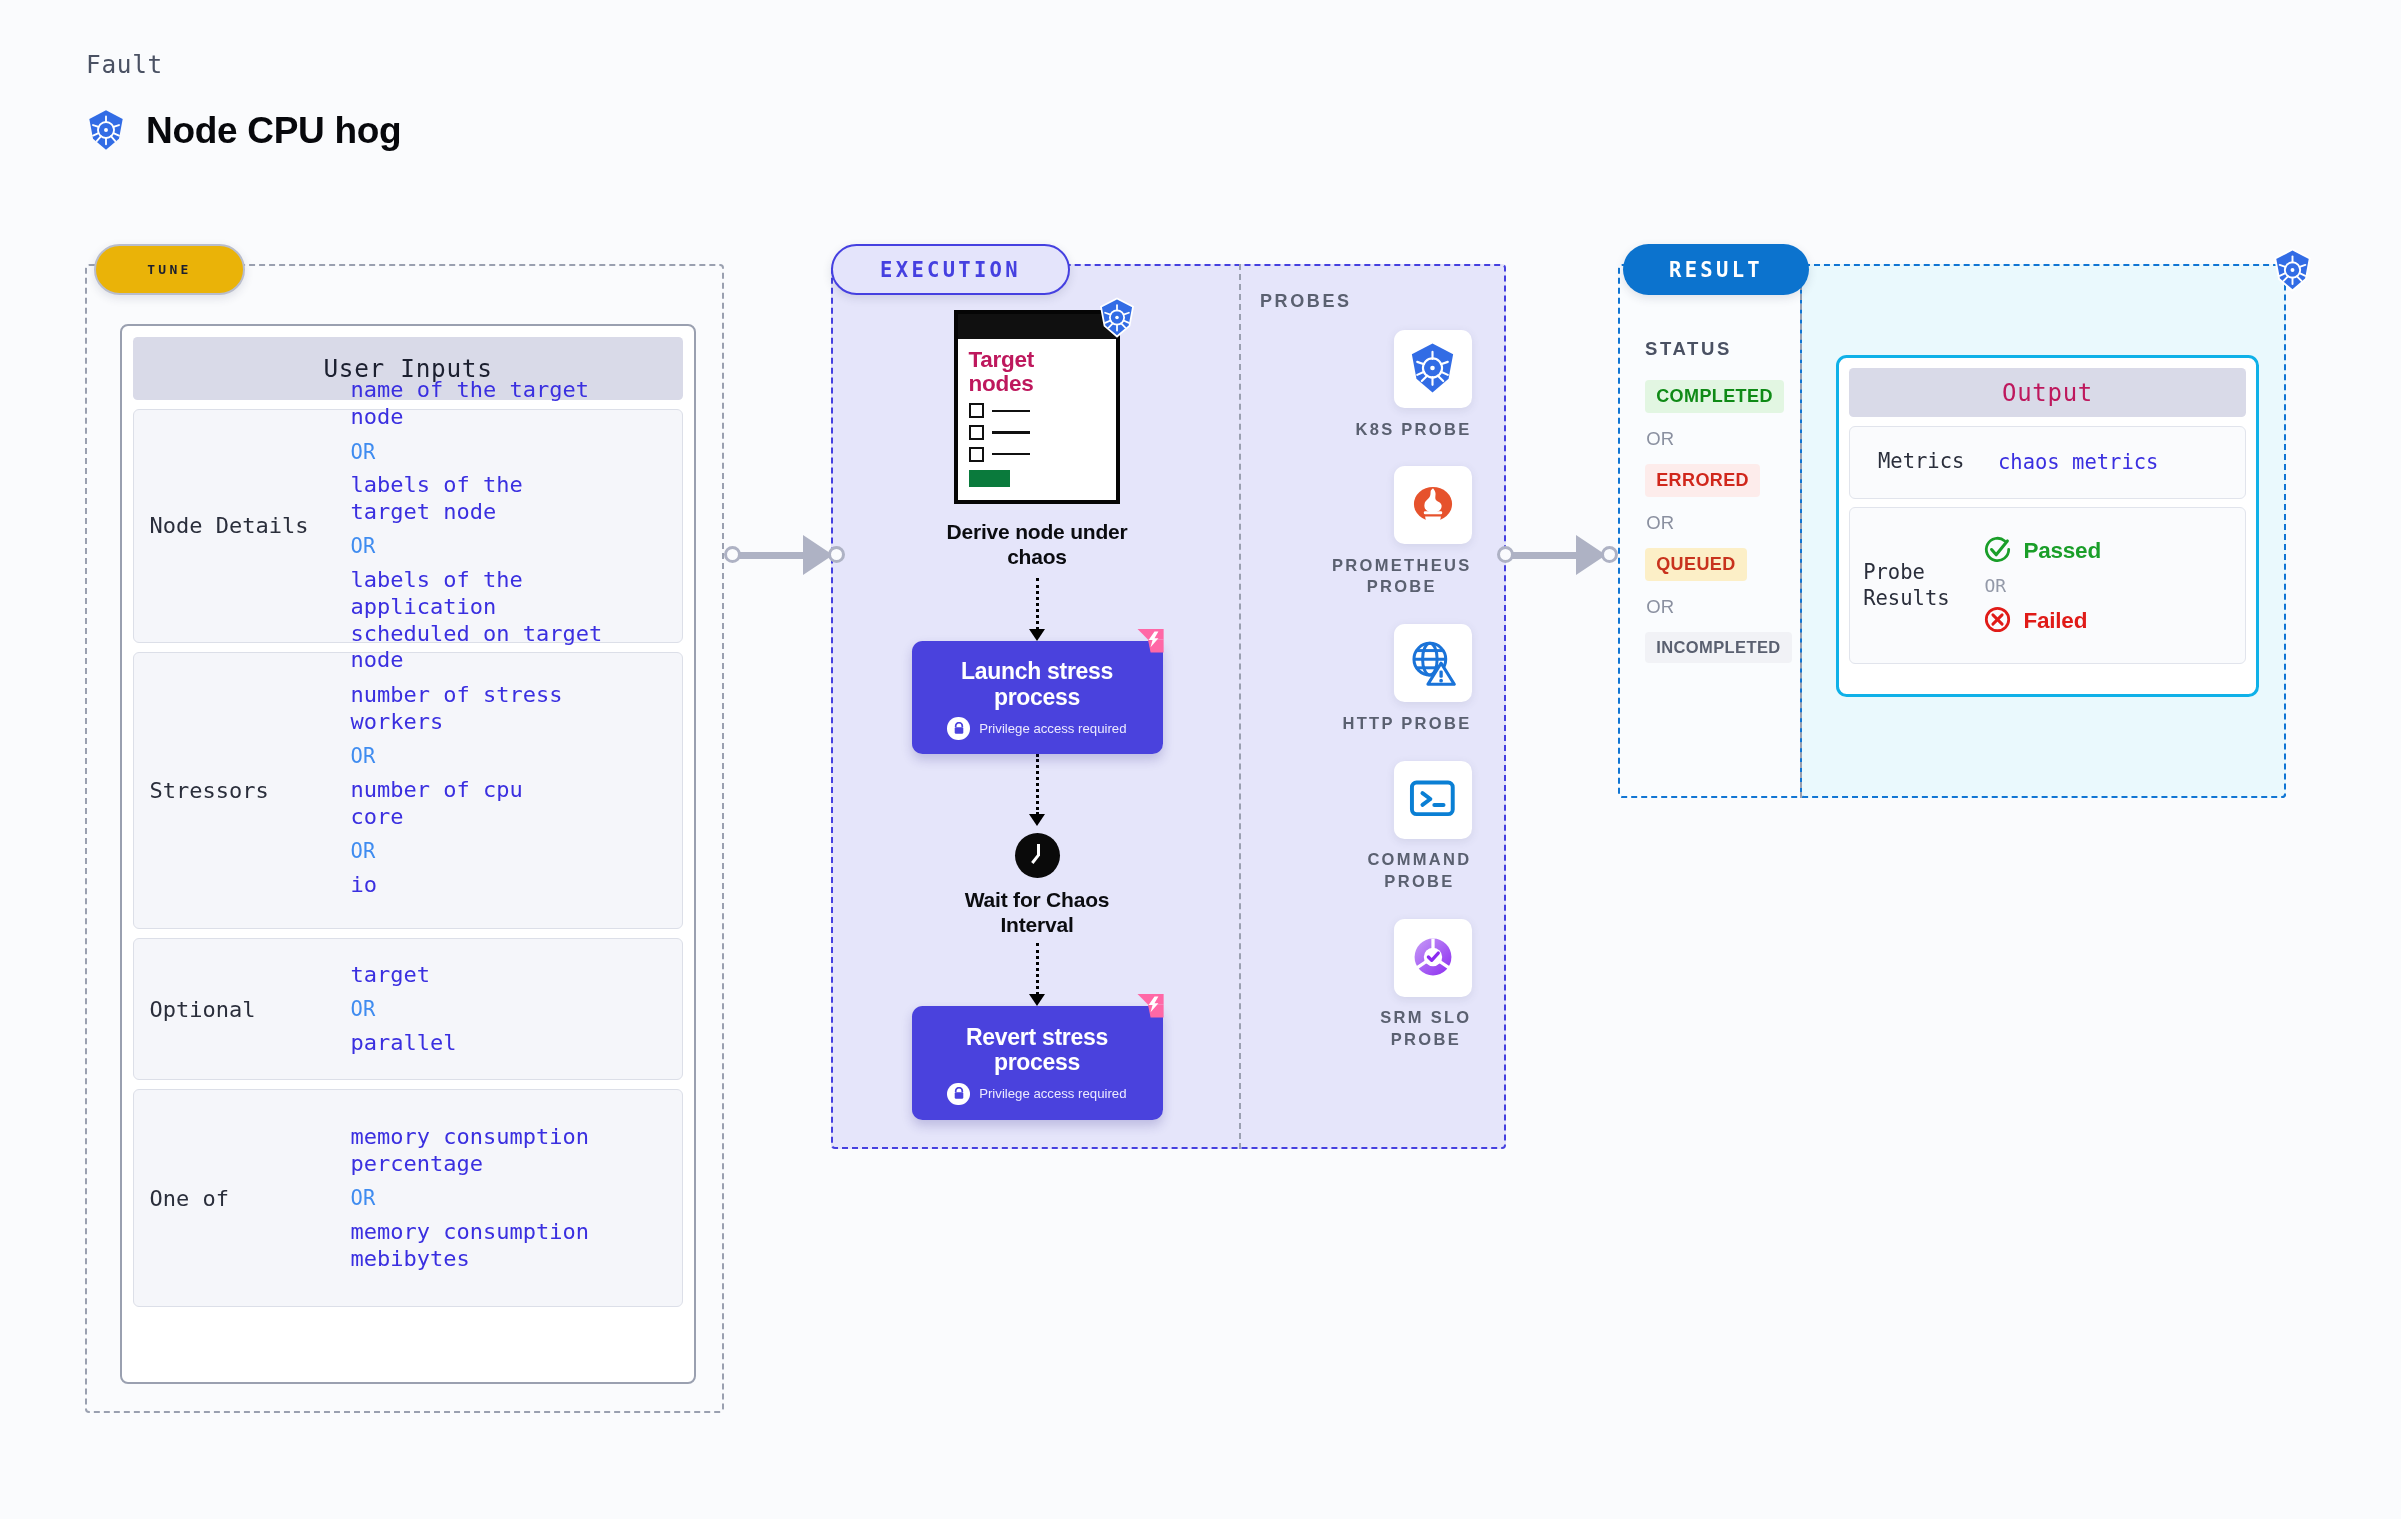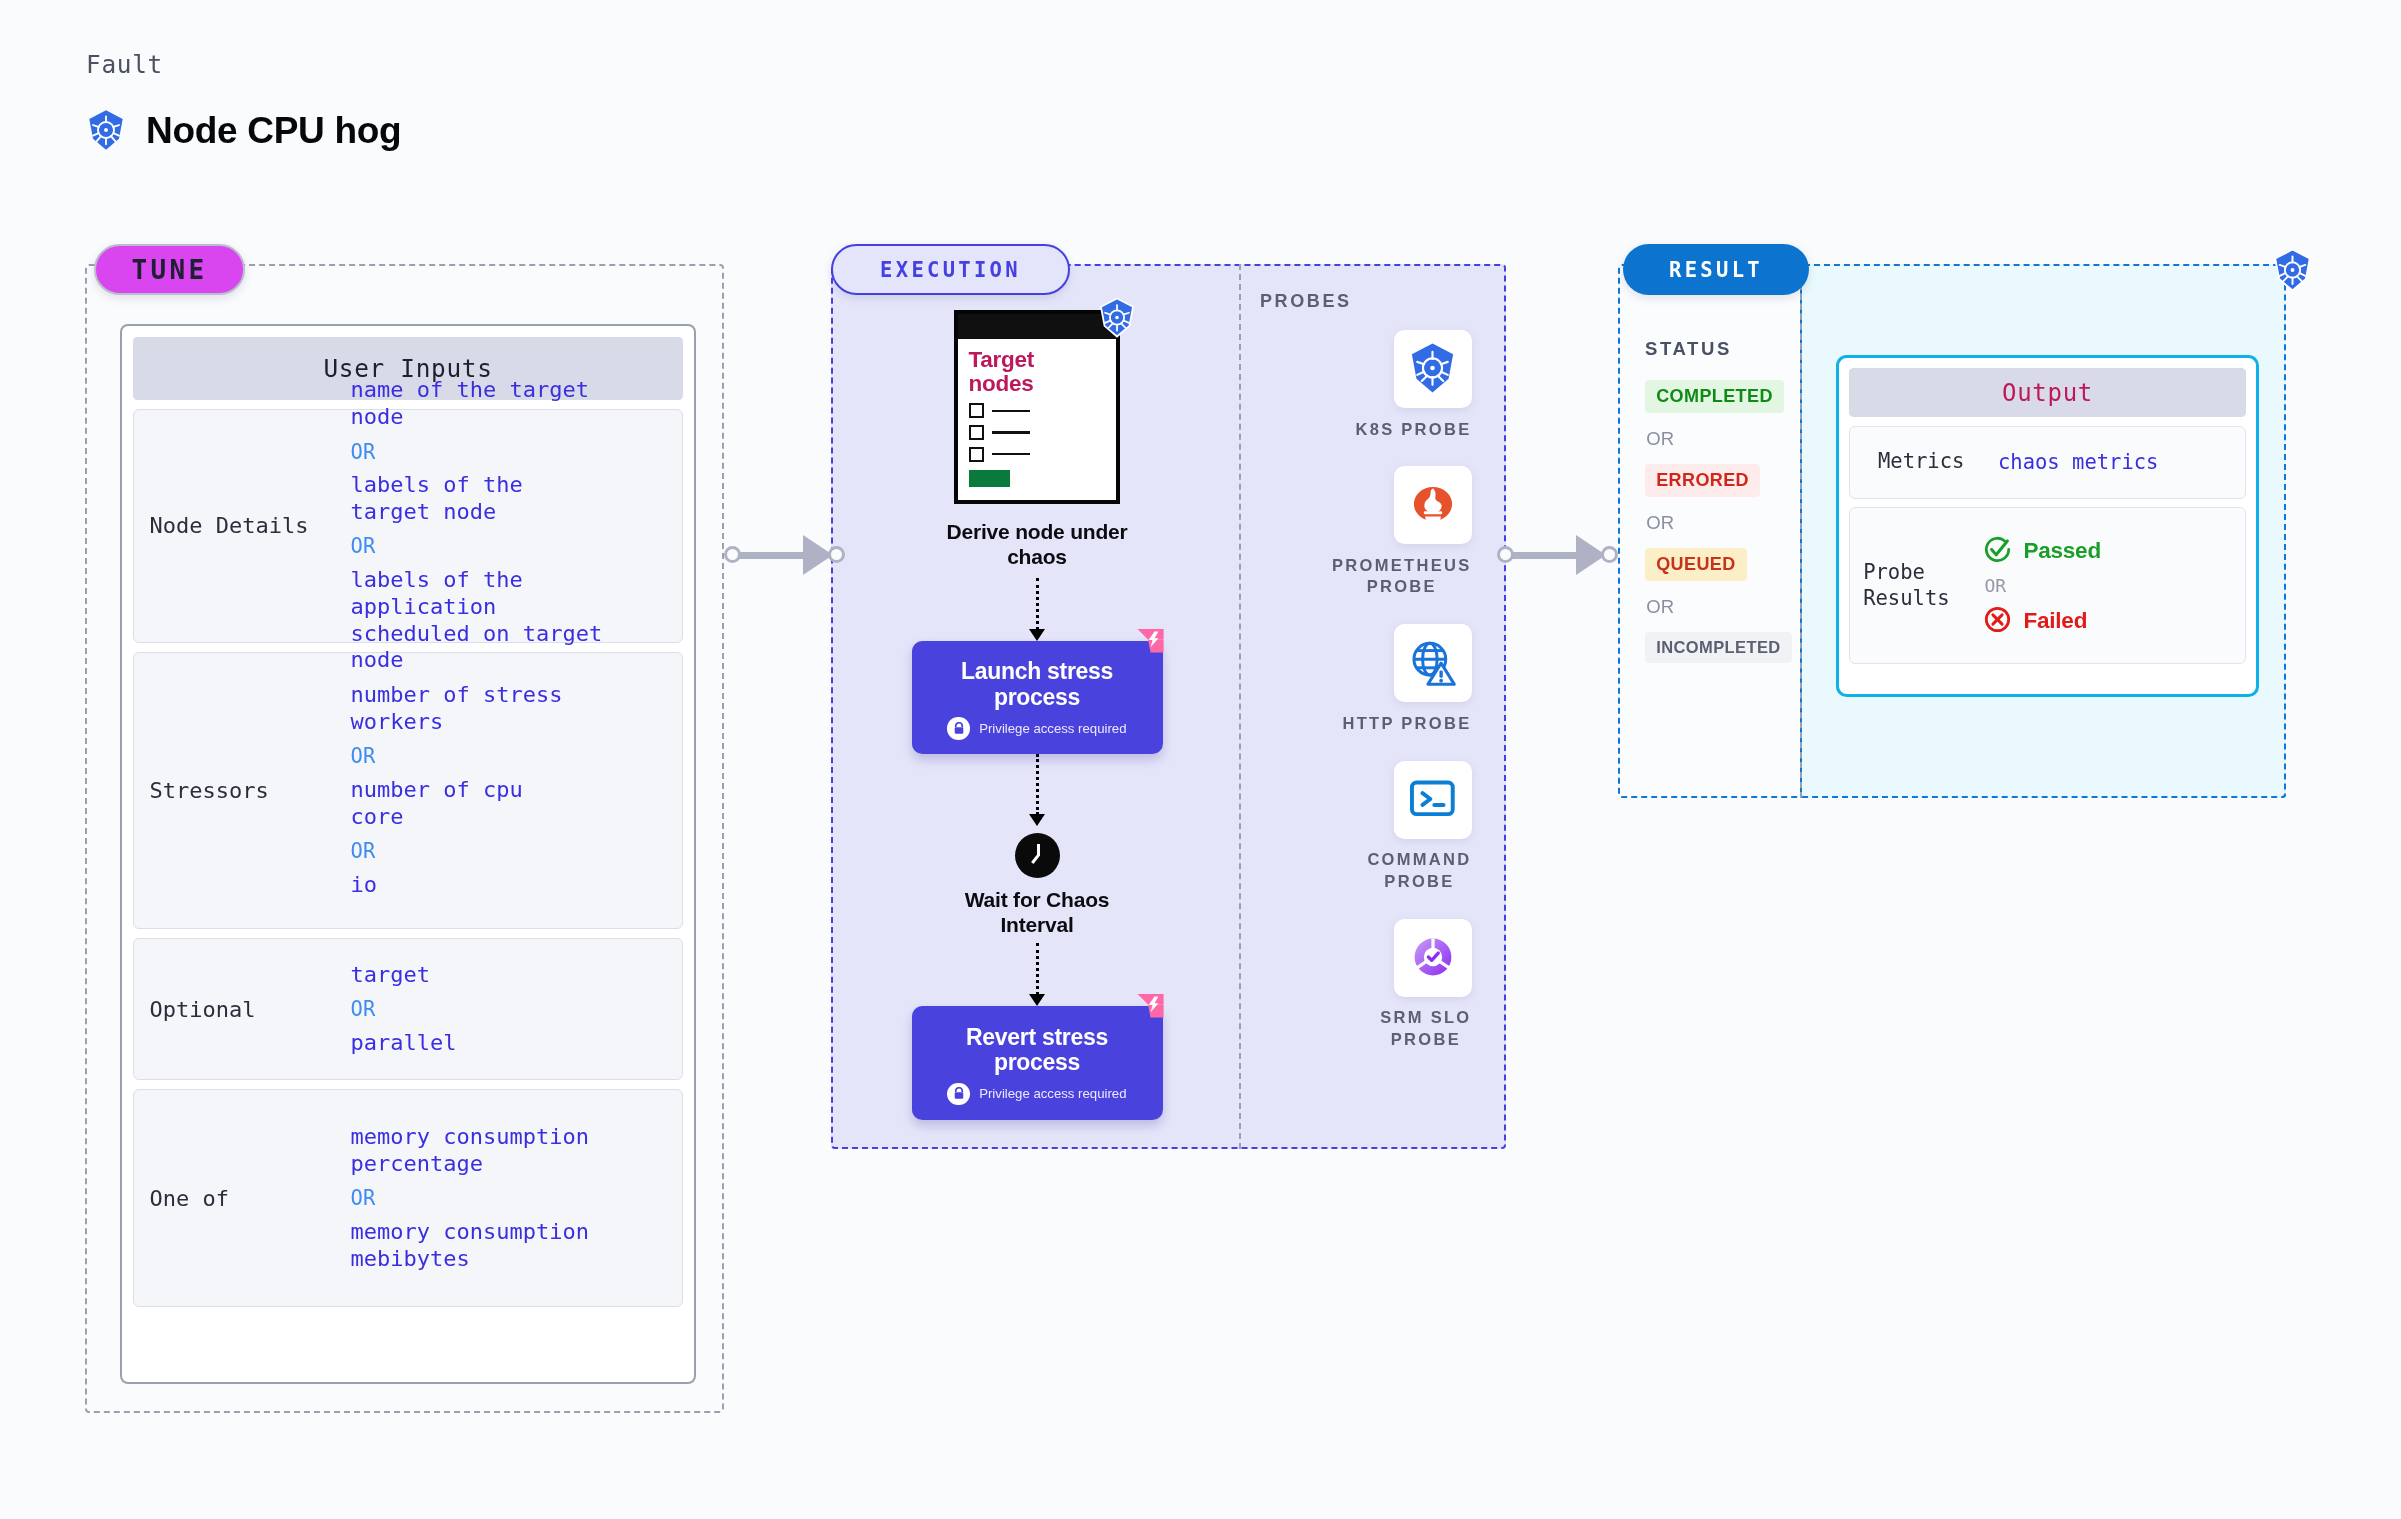--- a/index.html
+++ b/index.html
@@ -30,21 +30,21 @@
 
   
   .pill {
     position: absolute; display: flex; align-items: center; justify-content: center;
     border-radius: 660px; font-family: "DejaVu Sans Mono", monospace;
     font-weight: 700; letter-spacing: 3.3px; z-index: 20;
     box-shadow: 0 3.3px 9.2px rgba(40,45,80,0.13);
   }
   #pill-tune {
     left: 94px; top: 244px; width: 151px; height: 51px;
-    background: #d946ef; border: 2px solid #b9bdcc; color: #1c2030; font-size: 26px;
+    background: #eab308; border: 2px solid #b9bdcc; color: #1c2030; font-size: 13px;
   }
   #pill-execution {
     left: 831px; top: 244px; width: 239px; height: 51px;
     background: #e4e4fb; border: 2px solid #4540e0; color: #4540e0; font-size: 20.5px;
   }
   #pill-result {
     left: 1623px; top: 244px; width: 186px; height: 51px;
     background: #0c73ce; border: none; color: #ffffff; font-size: 20.5px;
   }
 

